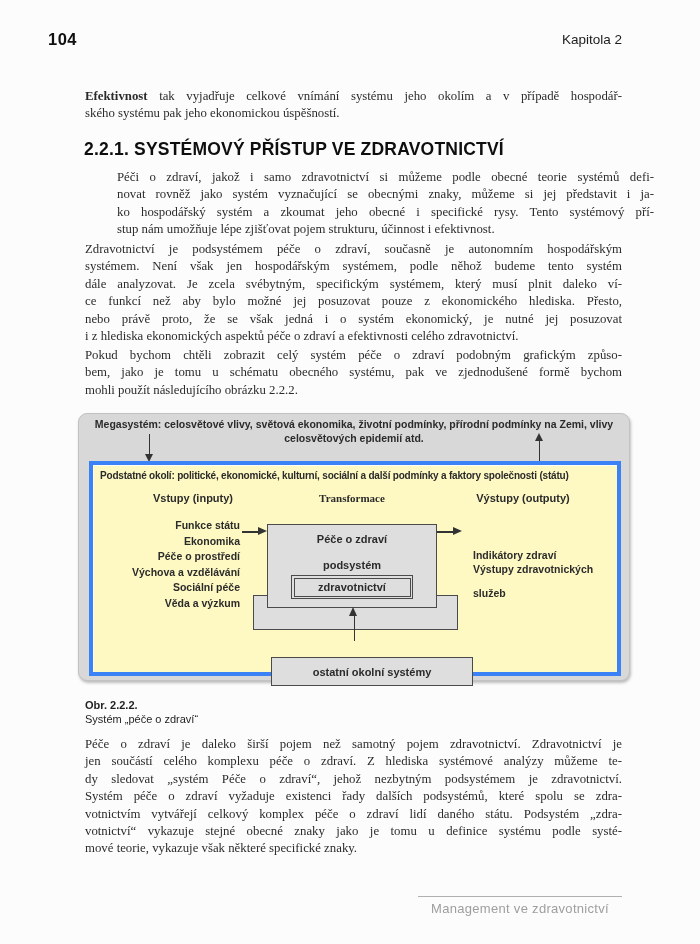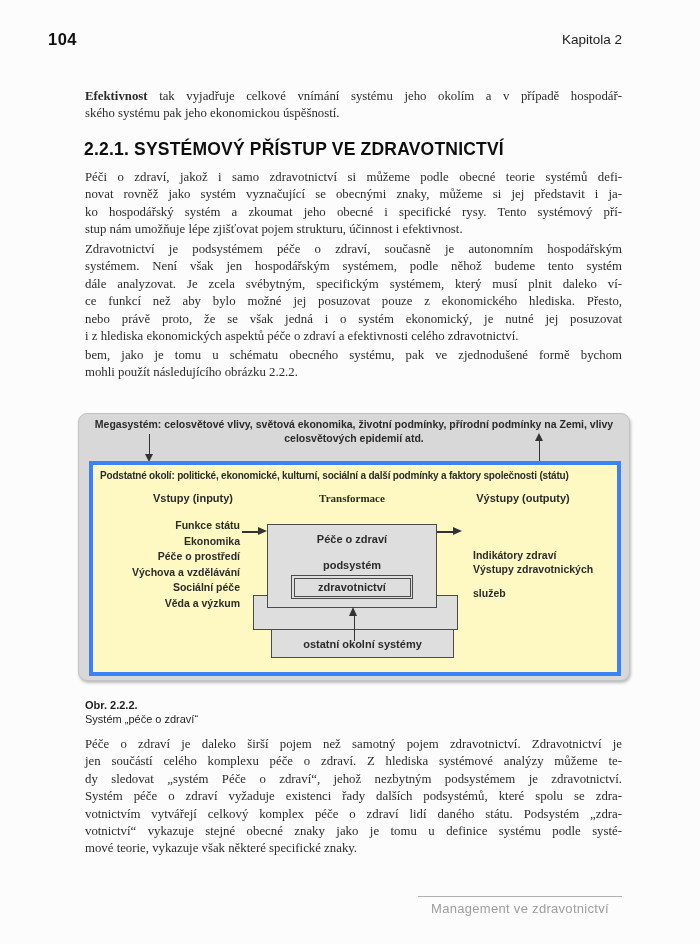--- a/index.html
+++ b/index.html
@@ -84,21 +84,21 @@
     border:1.5px solid #4a4a4a;background:#dedede;box-sizing:border-box;
     text-align:center;font-size:11px;z-index:2;
   }
   .cb-title{margin-top:8px;}
   .cb-sub{margin-top:14px;}
   .inner-box{margin:4px auto 0;width:122px;border:1.5px solid #4a4a4a;padding:1.5px;box-sizing:border-box;background:#dedede;}
   .inner-box .in2{border:1.5px solid #4a4a4a;padding:2px 0 3px;}
   .out-text1{position:absolute;left:380px;top:60px;font-size:10.5px;margin-top:24px;}
   .out-text2{position:absolute;left:380px;top:92px;width:150px;font-size:10.5px;line-height:24px;}
   .other-box{
-    position:absolute;left:178px;top:164px;width:183px;height:29px;
+    position:absolute;left:178px;top:192px;width:202px;height:29px;
     border:1.5px solid #4a4a4a;background:#dedede;box-sizing:border-box;
     display:flex;align-items:center;justify-content:center;font-size:11px;z-index:1;
   }
   .connector-line{position:absolute;left:260.5px;top:150px;width:1.5px;height:26px;background:#333;z-index:3;}
   .connector-head{position:absolute;left:256px;top:142px;width:0;height:0;border-left:4.5px solid transparent;border-right:4.5px solid transparent;border-bottom:9px solid #333;z-index:3;}
   
   .caption{
     position:absolute;left:85px;top:699px;
     font-family:"Liberation Sans", sans-serif;
     font-size:11px;line-height:13.5px;color:#1f1f1f;
@@ -121,37 +121,38 @@
   <div class="pagenum">104</div>
   <div class="chapter">Kapitola 2</div>
 
   <div class="para" style="top:88px;">
     <div class="jline"><span class="lead">Efektivnost</span> <span>tak vyjadřuje celkové vnímání systému jeho okolím a v případě hospodář-</span></div>
     <div class="jline-last">ského systému pak jeho ekonomickou úspěšností.</div>
   </div>
 
   <div class="heading">2.2.1. SYSTÉMOVÝ PŘÍSTUP VE ZDRAVOTNICTVÍ</div>
 
-  <div class="para" style="top:169px;">
+  <div class="para" style="top:169px;margin-left:32px;">
     <div class="jline">Péči o zdraví, jakož i samo zdravotnictví si můžeme podle obecné teorie systémů defi-</div>
     <div class="jline">novat rovněž jako systém vyznačující se obecnými znaky, můžeme si jej představit i ja-</div>
     <div class="jline">ko hospodářský systém a zkoumat jeho obecné i specifické rysy. Tento systémový pří-</div>
     <div class="jline-last">stup nám umožňuje lépe zjišťovat pojem strukturu, účinnost i efektivnost.</div>
   </div>
 
   <div class="para" style="top:241px;">
     <div class="jline">Zdravotnictví je podsystémem péče o zdraví, současně je autonomním hospodářským</div>
     <div class="jline">systémem. Není však jen hospodářským systémem, podle něhož budeme tento systém</div>
     <div class="jline">dále analyzovat. Je zcela svébytným, specifickým systémem, který musí plnit daleko ví-</div>
     <div class="jline">ce funkcí než aby bylo možné jej posuzovat pouze z ekonomického hlediska. Přesto,</div>
     <div class="jline">nebo právě proto, že se však jedná i o systém ekonomický, je nutné jej posuzovat</div>
     <div class="jline-last">i z hlediska ekonomických aspektů péče o zdraví a efektivnosti celého zdravotnictví.</div>
   </div>
 
   <div class="para" style="top:347px;">
+    <div class="jline">Pokud bychom chtěli zobrazit celý systém péče o zdraví podobným grafickým způso-</div>
     <div class="jline">bem, jako je tomu u schématu obecného systému, pak ve zjednodušené formě bychom</div>
     <div class="jline-last">mohli použít následujícího obrázku 2.2.2.</div>
   </div>
 
   <div class="diagram">
     <div class="mega">Megasystém: celosvětové vlivy, světová ekonomika, životní podmínky, přírodní podmínky na Zemi, vlivy celosvětových epidemií atd.</div>
 
     <div class="vline" style="left:69.5px;top:20px;height:21px;"></div>
     <div class="vhead-down" style="left:65.5px;top:40px;"></div>
 

